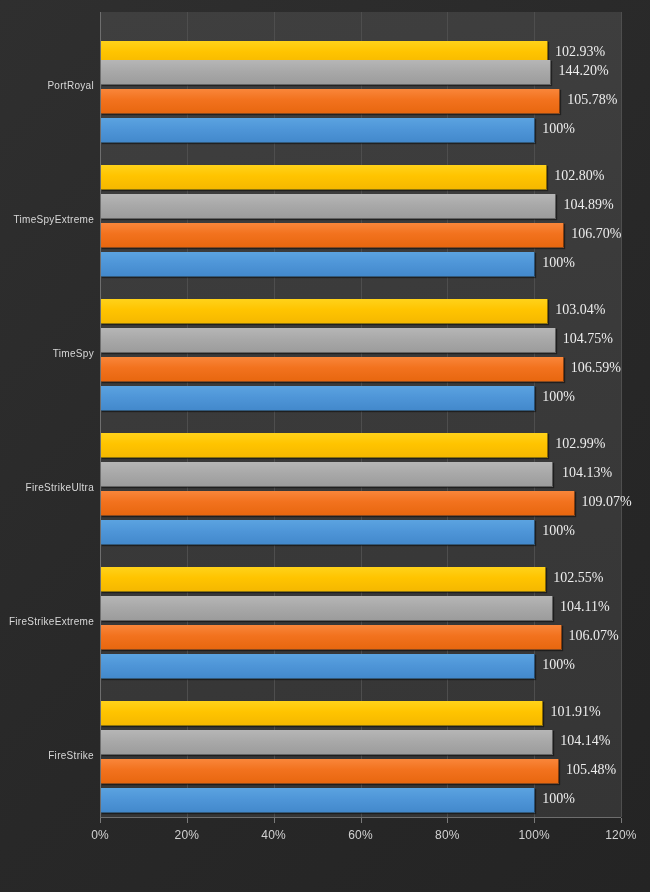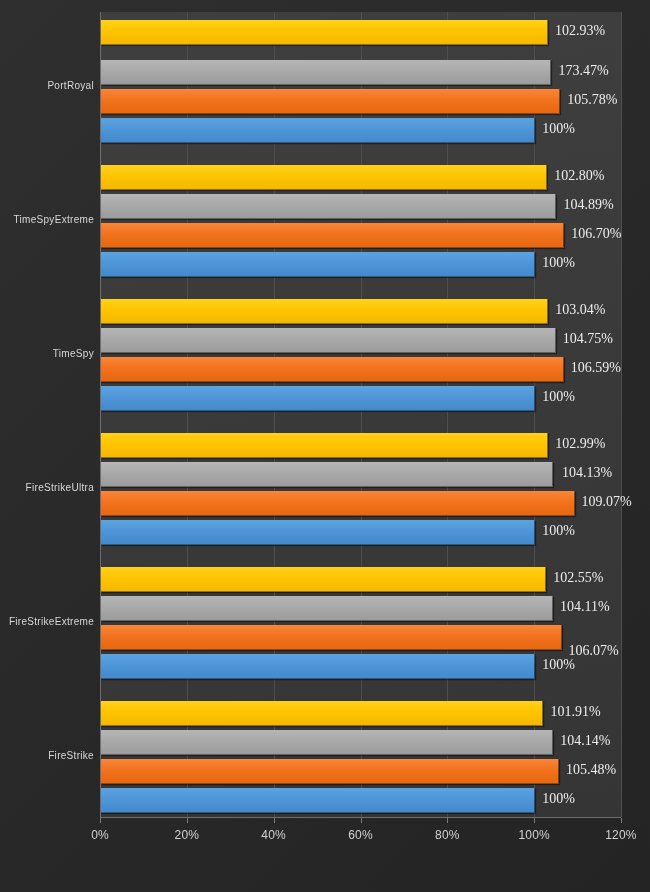--- a/index.html
+++ b/index.html
@@ -151,27 +151,27 @@
   <div id="plot-area">
     <div id="gridlines">
         <div class="gridline" style="left: 86.8333px;"></div>
         <div class="gridline" style="left: 173.667px;"></div>
         <div class="gridline" style="left: 260.5px;"></div>
         <div class="gridline" style="left: 347.333px;"></div>
         <div class="gridline" style="left: 434.167px;"></div>
         <div class="gridline" style="left: 521px;"></div>
       </div>
     <div id="bars-layer">
-        <div class="bar-row" style="top: 8px; width: 474px;">
+        <div class="bar-row" style="top: 29px; width: 474px;">
           <div class="bar s0" style="width: 446.888px;"></div>
           <div class="bar-value" style="left: 453.888px;">102.93%</div>
         </div>
         <div class="bar-row" style="top: 48px; width: 521px;">
           <div class="bar s1" style="width: 450.404px;"></div>
-          <div class="bar-value" style="left: 457.404px;">173.47%</div>
+          <div class="bar-value" style="left: 457.404px;">144.20%</div>
         </div>
         <div class="bar-row" style="top: 77px; width: 521px;">
           <div class="bar s2" style="width: 459.262px;"></div>
           <div class="bar-value" style="left: 466.262px;">105.78%</div>
         </div>
         <div class="bar-row" style="top: 106px; width: 521px;">
           <div class="bar s3" style="width: 434.167px;"></div>
           <div class="bar-value" style="left: 441.167px;">100%</div>
         </div>
         <div class="bar-row" style="top: 153px; width: 521px;">
@@ -225,21 +225,21 @@
         <div class="bar-row" style="top: 555px; width: 521px;">
           <div class="bar s0" style="width: 445.238px;"></div>
           <div class="bar-value" style="left: 452.238px; text-align: right;">102.55%</div>
         </div>
         <div class="bar-row" style="top: 584px; width: 521px;">
           <div class="bar s1" style="width: 452.011px;"></div>
           <div class="bar-value" style="left: 459.011px;">104.11%</div>
         </div>
         <div class="bar-row" style="top: 613px; width: 521px;">
           <div class="bar s2" style="width: 460.521px;"></div>
-          <div class="bar-value" style="left: 467.521px; margin-top: 15px;">106.07%</div>
+          <div class="bar-value" style="left: 467.521px;">106.07%</div>
         </div>
         <div class="bar-row" style="top: 642px; width: 521px;">
           <div class="bar s3" style="width: 434.167px;"></div>
           <div class="bar-value" style="left: 441.167px;">100%</div>
         </div>
         <div class="bar-row" style="top: 689px; width: 521px;">
           <div class="bar s0" style="width: 442.459px;"></div>
           <div class="bar-value" style="left: 449.459px;">101.91%</div>
         </div>
         <div class="bar-row" style="top: 718px; width: 521px;">

